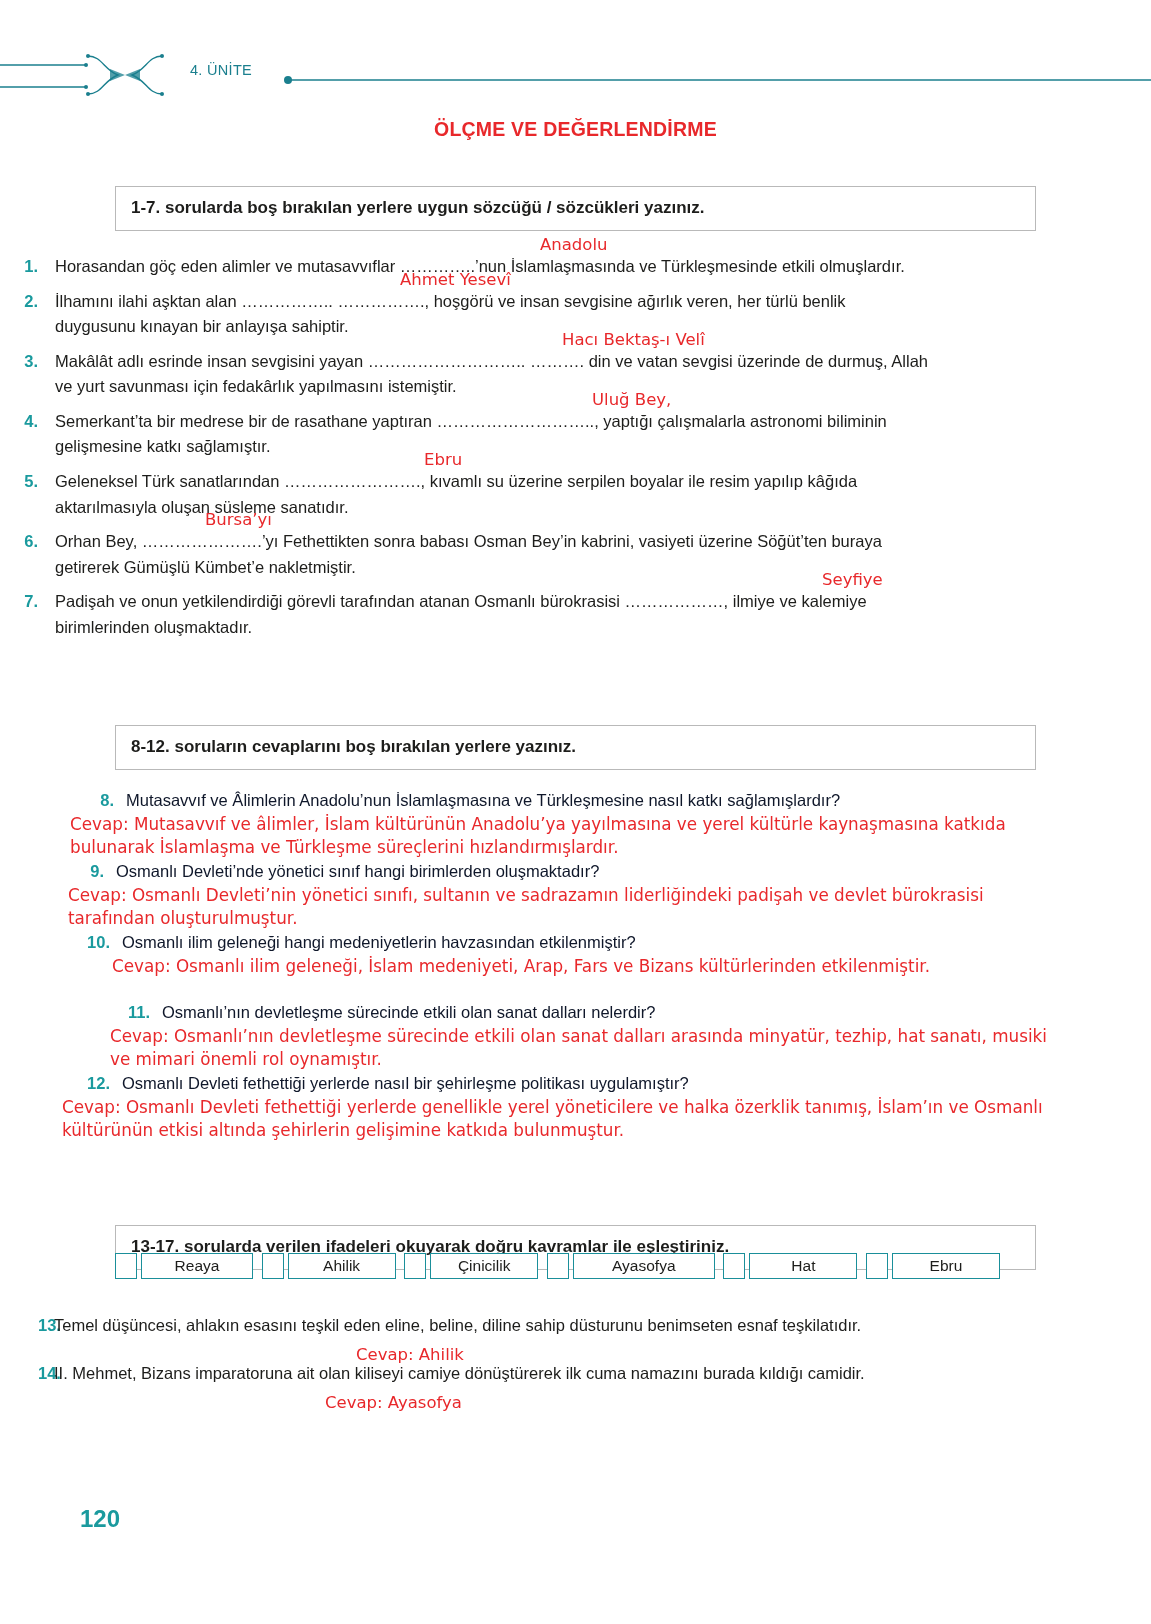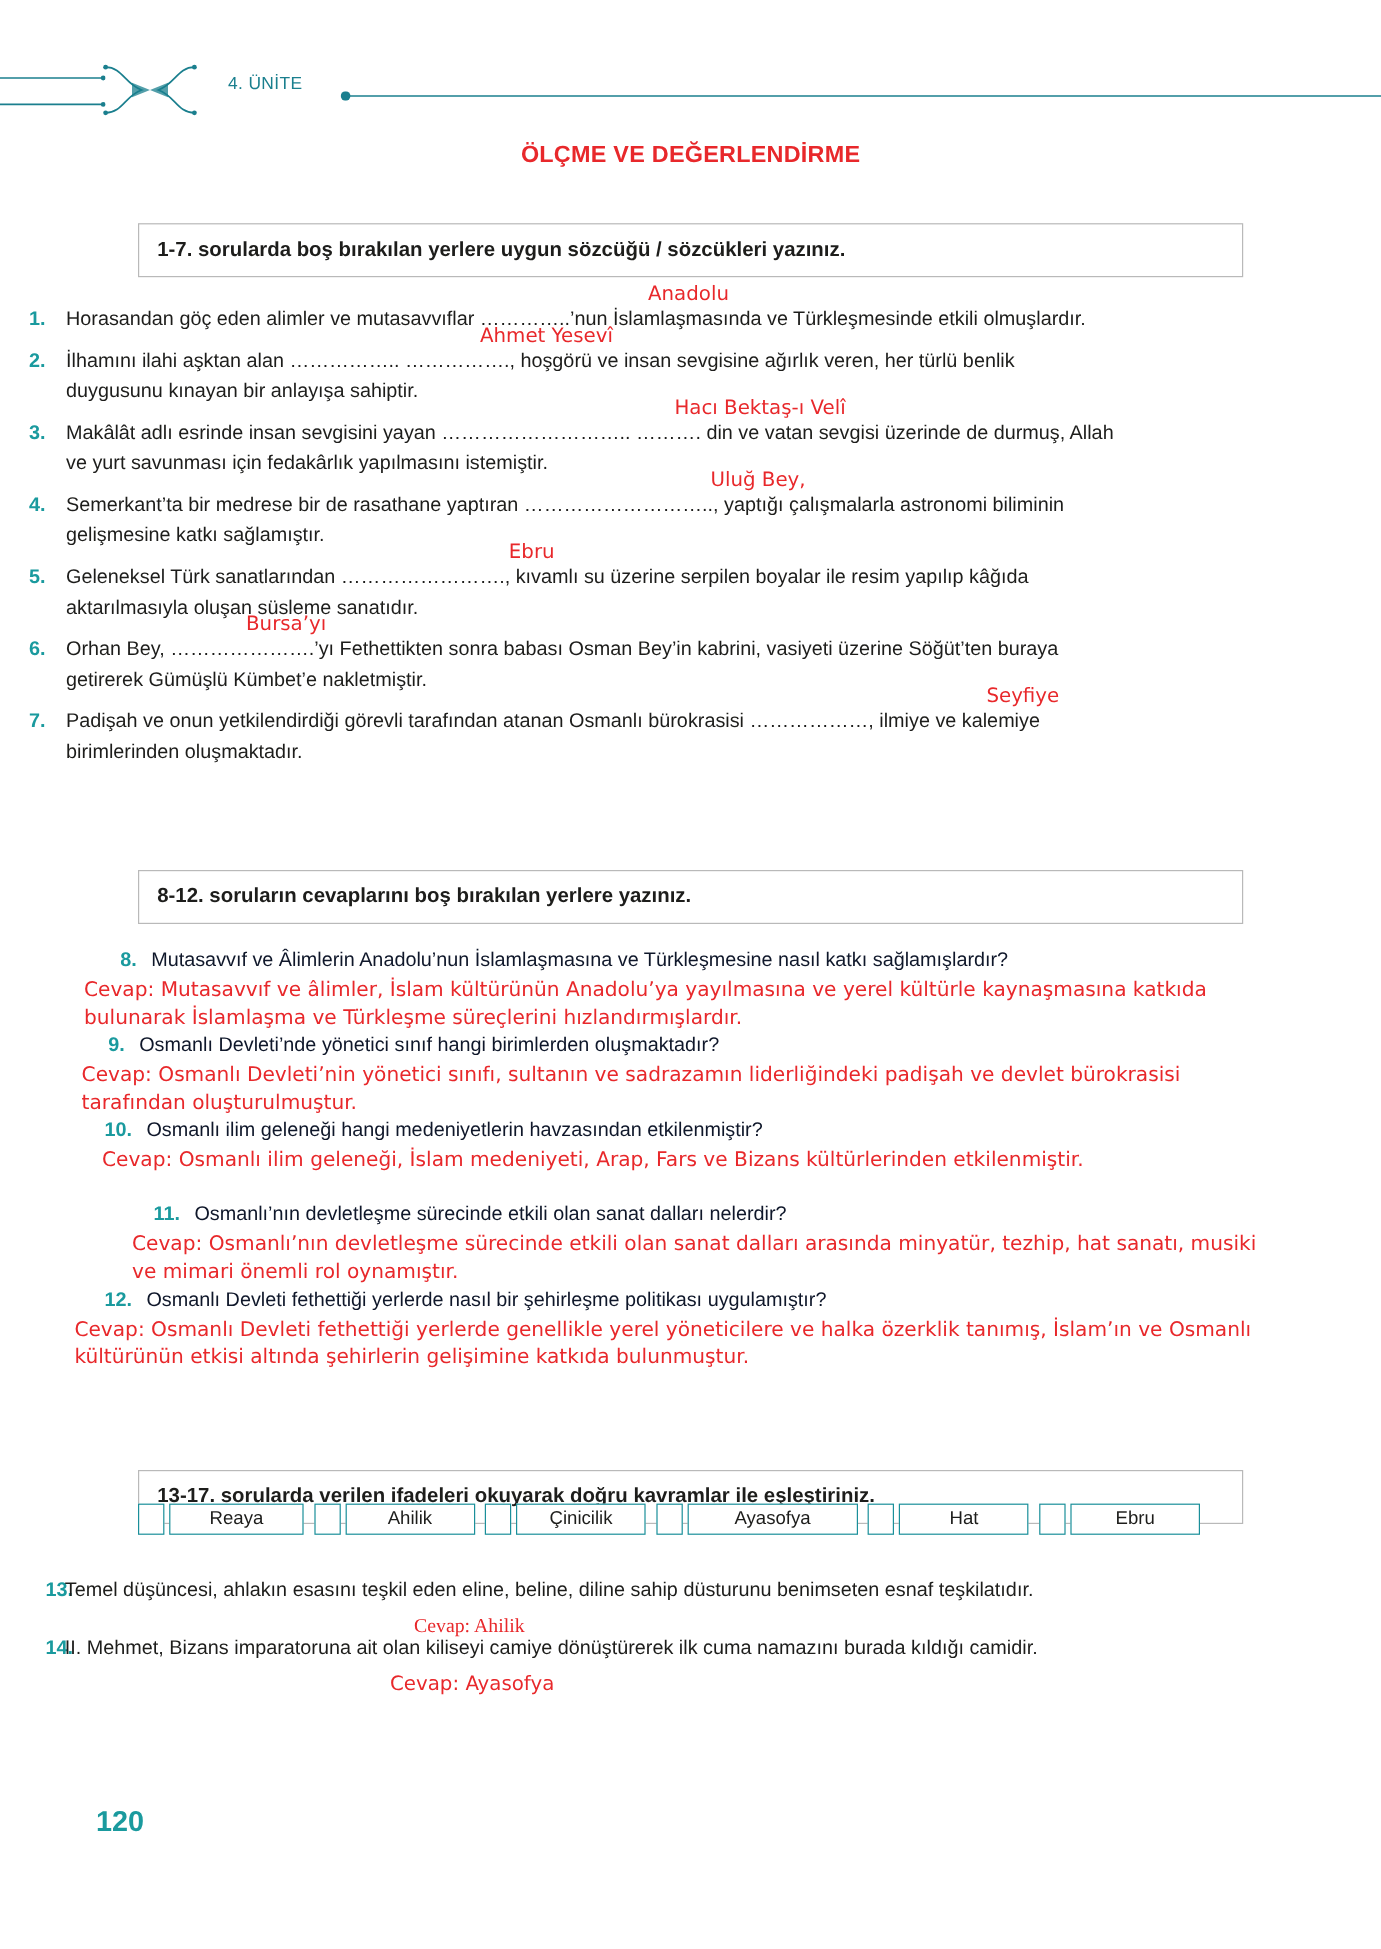--- a/index.html
+++ b/index.html
@@ -276,21 +276,21 @@
         <span class="oq-num">9.</span>
         <span class="oq-text">Osmanlı Devleti’nde yönetici sınıf hangi birimlerden oluşmaktadır?</span>
       </div>
       <div class="ans-line" style="margin-left: 68px; width: 985px;">Cevap: Osmanlı Devleti’nin yönetici sınıfı, sultanın ve sadrazamın liderliğindeki padişah ve devlet bürokrasisi tarafından oluşturulmuştur.</div>
     </div>
     <div class="oq-row" style="margin-bottom: 22px;">
       <div class="oq-line" style="padding-left: 68px;">
         <span class="oq-num">10.</span>
         <span class="oq-text">Osmanlı ilim geleneği hangi medeniyetlerin havzasından etkilenmiştir?</span>
       </div>
-      <div class="ans-line" style="margin-left: 85px; width: 940px;">Cevap: Osmanlı ilim geleneği, İslam medeniyeti, Arap, Fars ve Bizans kültürlerinden etkilenmiştir.</div>
+      <div class="ans-line" style="margin-left: 112px; width: 940px;">Cevap: Osmanlı ilim geleneği, İslam medeniyeti, Arap, Fars ve Bizans kültürlerinden etkilenmiştir.</div>
     </div>
     <div class="oq-row" style="margin-bottom: 0px;">
       <div class="oq-line" style="padding-left: 108px;">
         <span class="oq-num">11.</span>
         <span class="oq-text">Osmanlı’nın devletleşme sürecinde etkili olan sanat dalları nelerdir?</span>
       </div>
       <div class="ans-line" style="margin-left: 110px; width: 950px;">Cevap: Osmanlı’nın devletleşme sürecinde etkili olan sanat dalları arasında minyatür, tezhip, hat sanatı, musiki ve mimari önemli rol oynamıştır.</div>
     </div>
     <div class="oq-row" style="margin-bottom: 0px;">
       <div class="oq-line" style="padding-left: 68px;">
@@ -329,21 +329,21 @@
     <div class="word-pair">
       <div class="word-check"></div>
       <div class="word-box" style="width: 108px;">Ebru</div>
     </div>
   </div>
 
 <div id="match-questions">
     <div class="q-row" style="margin-bottom: 22px;">
       <div class="q-num" style="width: 42px; margin-right: 12px; padding-left: 38px;">13.</div>
       <div class="q-body">Temel düşüncesi, ahlakın esasını teşkil eden eline, beline, diline sahip düsturunu benimseten esnaf teşkilatıdır.</div>
-      <div class="answer-hand" style="left: 345px; top: 34px; font-family: Liberation Serif, serif;">Cevap: Ahilik</div>
+      <div class="answer-hand" style="left: 356px; top: 34px;">Cevap: Ahilik</div>
     </div>
     <div class="q-row" style="margin-bottom: 22px;">
       <div class="q-num" style="width: 42px; margin-right: 12px; padding-left: 38px;">14.</div>
       <div class="q-body">II. Mehmet, Bizans imparatoruna ait olan kiliseyi camiye dönüştürerek ilk cuma namazını burada kıldığı camidir.</div>
       <div class="answer-hand" style="left: 325px; top: 34px;">Cevap: Ayasofya</div>
     </div>
   </div>
 
 <div class="page-number">120</div>
 

